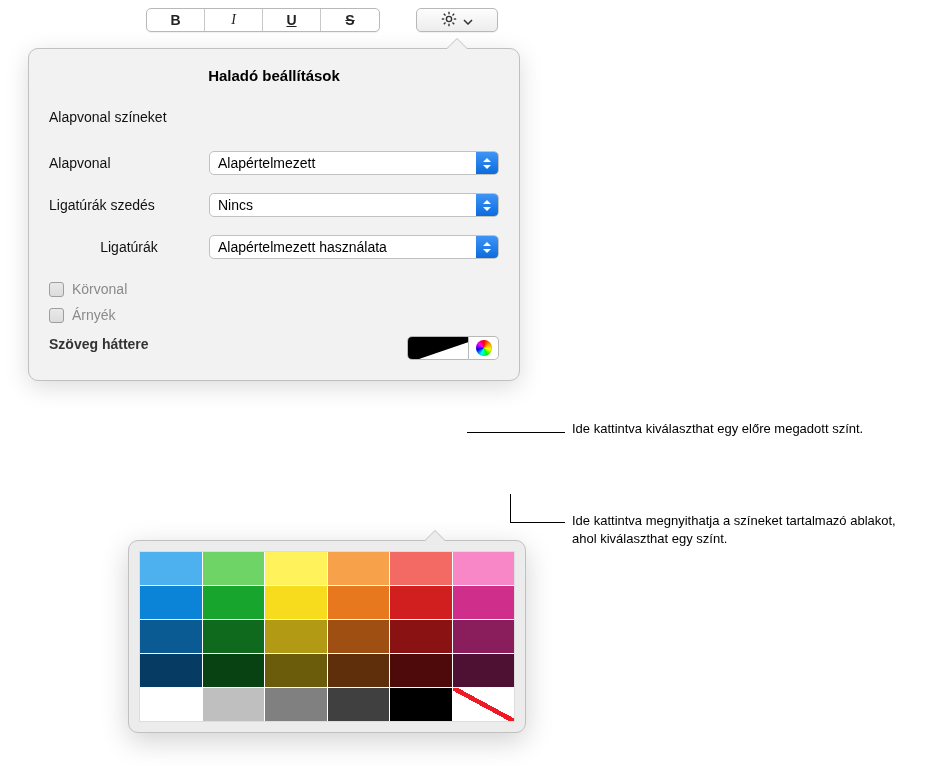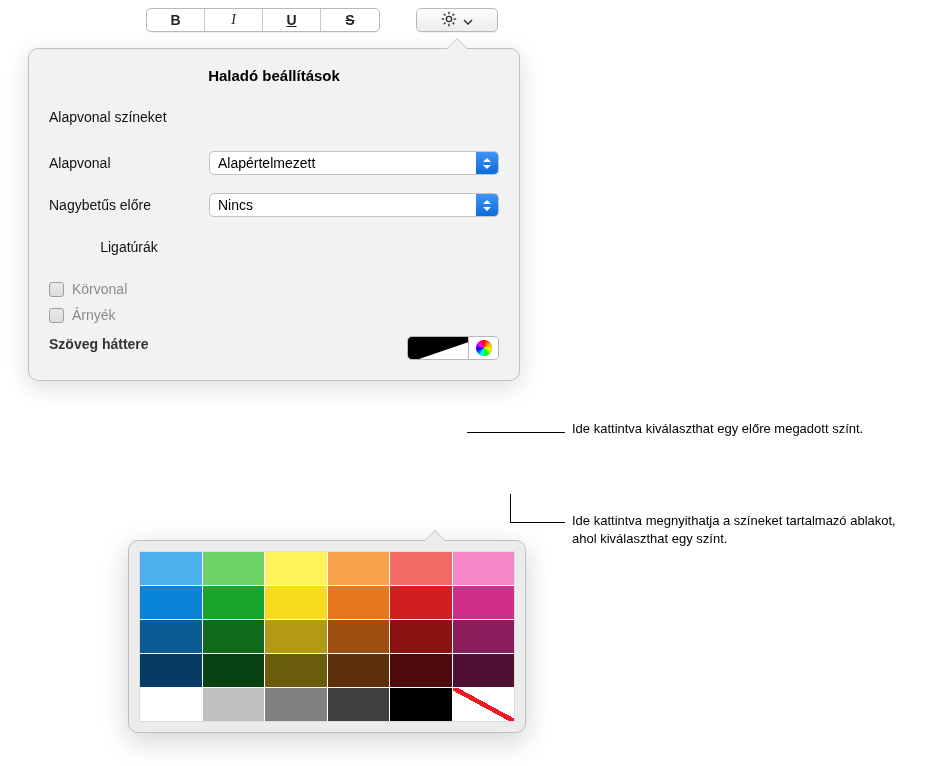--- a/index.html
+++ b/index.html
@@ -348,29 +348,33 @@
 
   <div class="row">
     <div class="row-label wide">Alapvonal</div>
     <div class="select">
       <span>Alapértelmezett</span>
       <div class="select-end"></div>
     </div>
   </div>
 
   <div class="row" style="margin-top:8px;">
-    <div class="row-label wide">Nagybetűs előre</div>
+    <div class="row-label wide">Ligatúrák szedés</div>
     <div class="select">
       <span>Nincs</span>
       <div class="select-end"></div>
     </div>
   </div>
 
   <div class="row" style="margin-top:8px;text-align:center;">
     <div class="row-label wide">Ligatúrák</div>
+    <div class="select">
+      <span>Alapértelmezett használata</span>
+      <div class="select-end"></div>
+    </div>
   </div>
 
   <div class="gap"></div>
 
   <div class="checkbox-row">
     <div class="checkbox"></div>
     <div class="checkbox-label">Körvonal</div>
   </div>
   <div class="checkbox-row">
     <div class="checkbox"></div>

